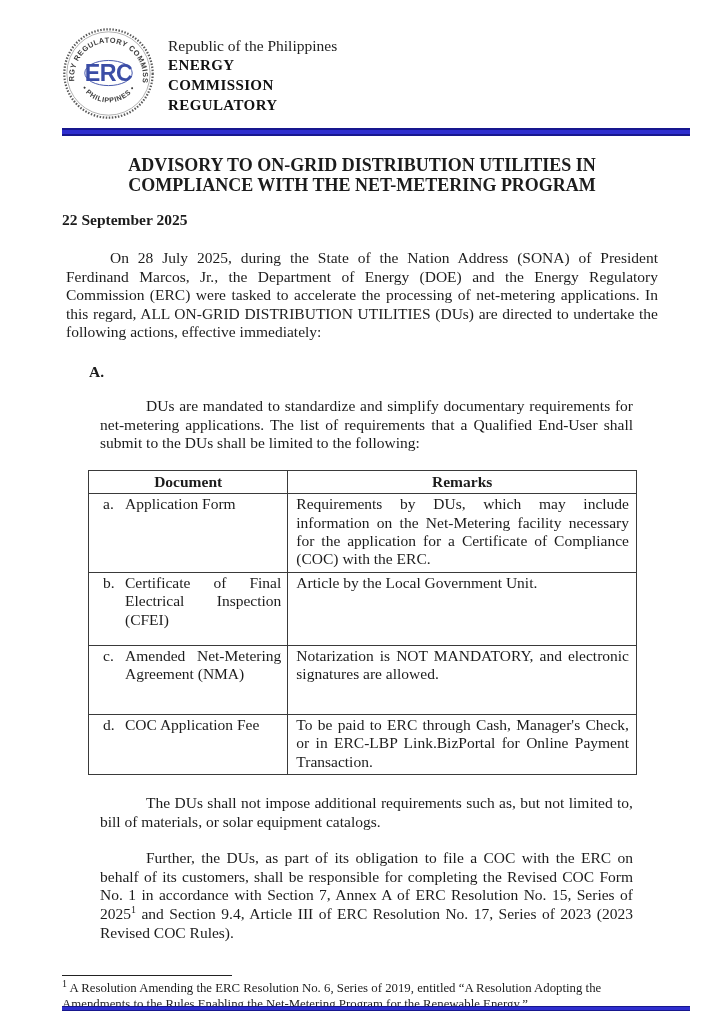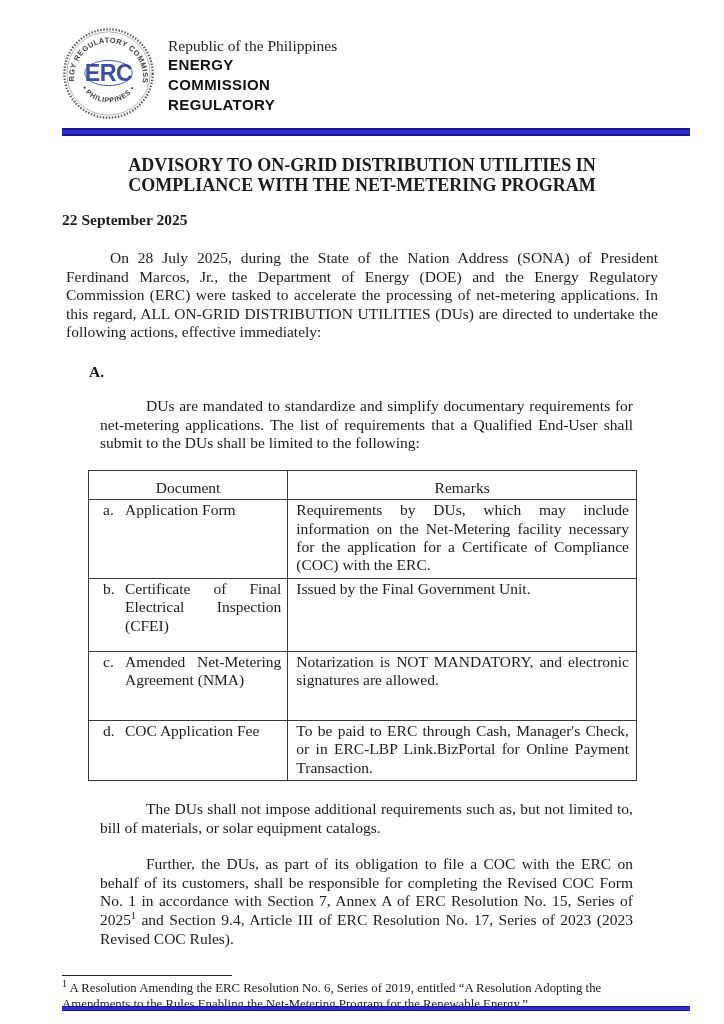--- a/index.html
+++ b/index.html
@@ -4,21 +4,21 @@
 <style>
   html,body{margin:0;padding:0;background:#ffffff;}
   body{width:724px;height:1024px;position:relative;font-family:"Liberation Serif",serif;color:#1c1c1c;overflow:hidden;}
   .page{position:absolute;inset:0;padding:27px 62px 0 62px;box-sizing:border-box;}
 
   
   .header{display:flex;align-items:flex-start;}
   .seal{width:93px;height:93px;flex:0 0 auto;}
   .org-block{margin-left:13px;padding-top:9px;}
   .republic{font-size:15.5px;line-height:19px;color:#222;}
-  .org-line{font-family:Liberation Sans, sans-serif;font-weight:bold;font-size:15px;line-height:20px;letter-spacing:.4px;color:#111;}
+  .org-line{font-family:Liberation Serif, serif;font-weight:bold;font-size:15px;line-height:20px;letter-spacing:.4px;color:#111;}
   .rule{height:4px;background:#2e2ecf;border-top:2px solid #17178e;border-bottom:2px solid #17178e;margin:8px -28px 0 0;}
 
   
   .title{margin:20px auto 12px;max-width:572px;text-align:center;font-weight:bold;font-size:18px;line-height:19.5px;}
   .date{margin-top:16px;font-weight:bold;font-size:15.5px;}
 
   
   p{margin:4px;}
   .body-text{font-size:15.5px;line-height:18.6px;text-align:justify;}
   .p-intro{margin-top:20px;text-indent:44px;}
@@ -28,21 +28,21 @@
 
   .indent-block{margin-left:34px;margin-right:25px;}
   .indent-block .body-text{text-indent:46px;}
   .p-mandate{margin-top:16px;}
   .p-after-table{margin-top:19px;}
   .p-further{margin-top:18px;}
 
   
   table.req{border-collapse:collapse;margin:17px 0 0 26px;width:549px;font-size:15.5px;line-height:18.4px;}
   table.req th,table.req td{border:1px solid #3a3a3a;vertical-align:top;}
-  table.req th{font-weight:normal;text-align:center;padding:8px 0 2px 0;font-size:15.5px;}
+  table.req th{font-weight:bold;text-align:center;padding:2px 0 2px 0;font-size:15.5px;}
   td.doc-cell{width:182px;padding:1px 6px 3px 14px;}
   td.rem-cell{width:343px;padding:1px 7px 3px 8px;text-align:justify;}
   .doc-inner{display:flex;}
   .doc-letter{flex:0 0 22px;}
   .doc-text{flex:1;text-align:justify;}
   tr.row-a td{height:64px;} tr.row-b td{height:68px;} tr.row-c td{height:64px;} tr.row-d td{height:54px;}
 
   sup{font-size:10px;line-height:0;}
 
   
@@ -112,21 +112,21 @@
           </td>
       <td class="rem-cell">Requirements by DUs, which may include information on the Net-Metering facility necessary for the application for a Certificate of Compliance (COC) with the ERC.</td>
     </tr>
     <tr class="row-b">
       <td class="doc-cell">
             <div class="doc-inner">
         <span class="doc-letter">b.</span>
         <span class="doc-text">Certificate of Final Electrical Inspection (CFEI)</span>
       </div>
           </td>
-      <td class="rem-cell">Issued by the Final Government Unit.</td>
+      <td class="rem-cell">Article by the Local Government Unit.</td>
     </tr>
     <tr class="row-c">
       <td class="doc-cell">
             <div class="doc-inner">
         <span class="doc-letter">c.</span>
         <span class="doc-text">Amended Net-Metering Agreement (NMA)</span>
       </div>
           </td>
       <td class="rem-cell">Notarization is NOT MANDATORY, and electronic signatures are allowed.</td>
     </tr>

